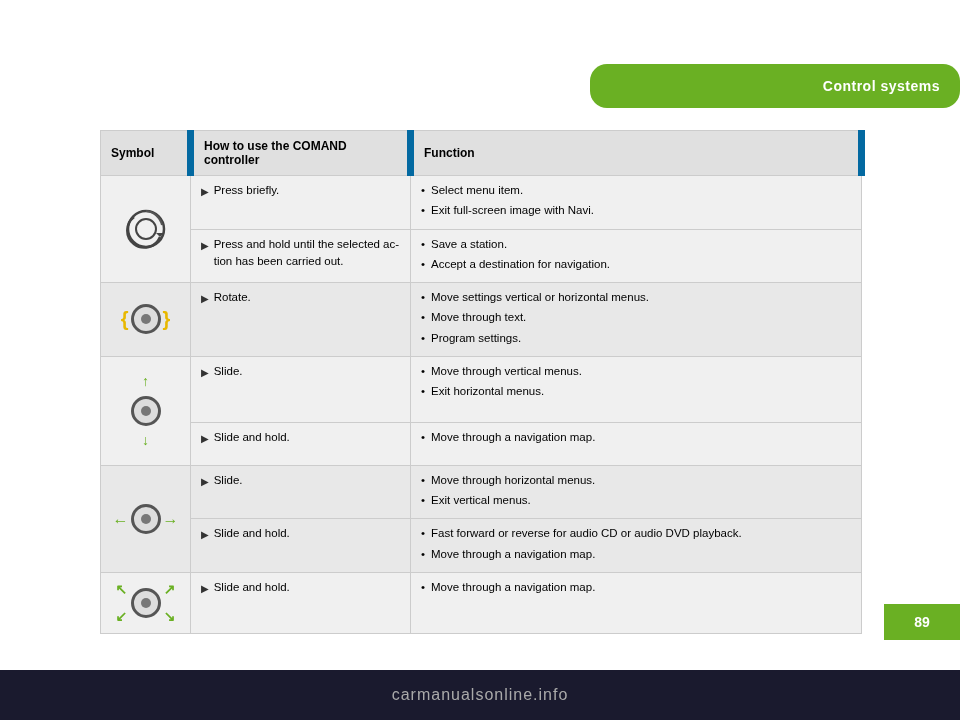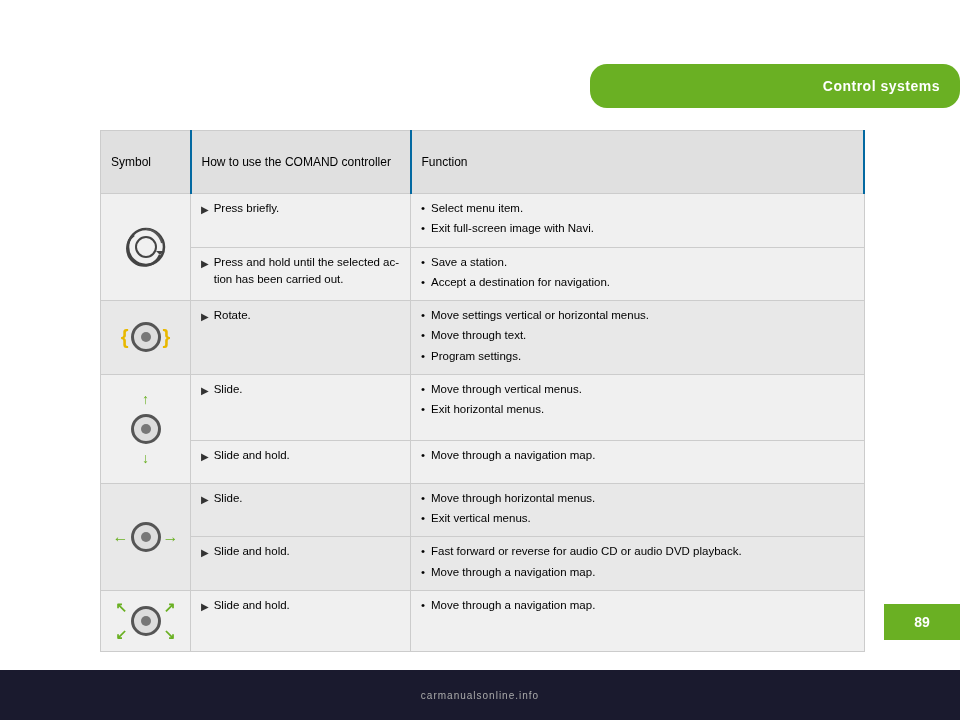--- a/index.html
+++ b/index.html
@@ -55,21 +55,21 @@
       position: absolute;
       bottom: 0;
       left: 0;
       right: 0;
       height: 50px;
       background: #1a1a2e;
       display: flex;
       align-items: center;
       justify-content: center;
       color: #aaaaaa;
-      font-size: 10px;
+      font-size: 16px;
       letter-spacing: 1px;
     }
 
     
     .table-container {
       position: absolute;
       top: 130px;
       left: 100px;
       right: 95px;
       bottom: 150px;
@@ -79,25 +79,25 @@
       width: 100%;
       border-collapse: collapse;
       border: 1px solid #cccccc;
     }
 
     thead tr {
       background: #e0e0e0;
     }
 
     thead th {
-      padding: 24px 10px;
+      padding: 8px 10px;
       text-align: left;
       font-size: 12px;
-      font-weight: normal;
-      border-right: 2px solid #0369a1;
+      font-weight: bold;
+      border-right: 7px solid #0369a1;
       border-bottom: 1px solid #cccccc;
     }
 
     tbody tr {
       background: #f0f0f0;
       border-bottom: 1px solid #cccccc;
     }
 
     tbody tr.alt-row {
       background: #e8e8e8;

